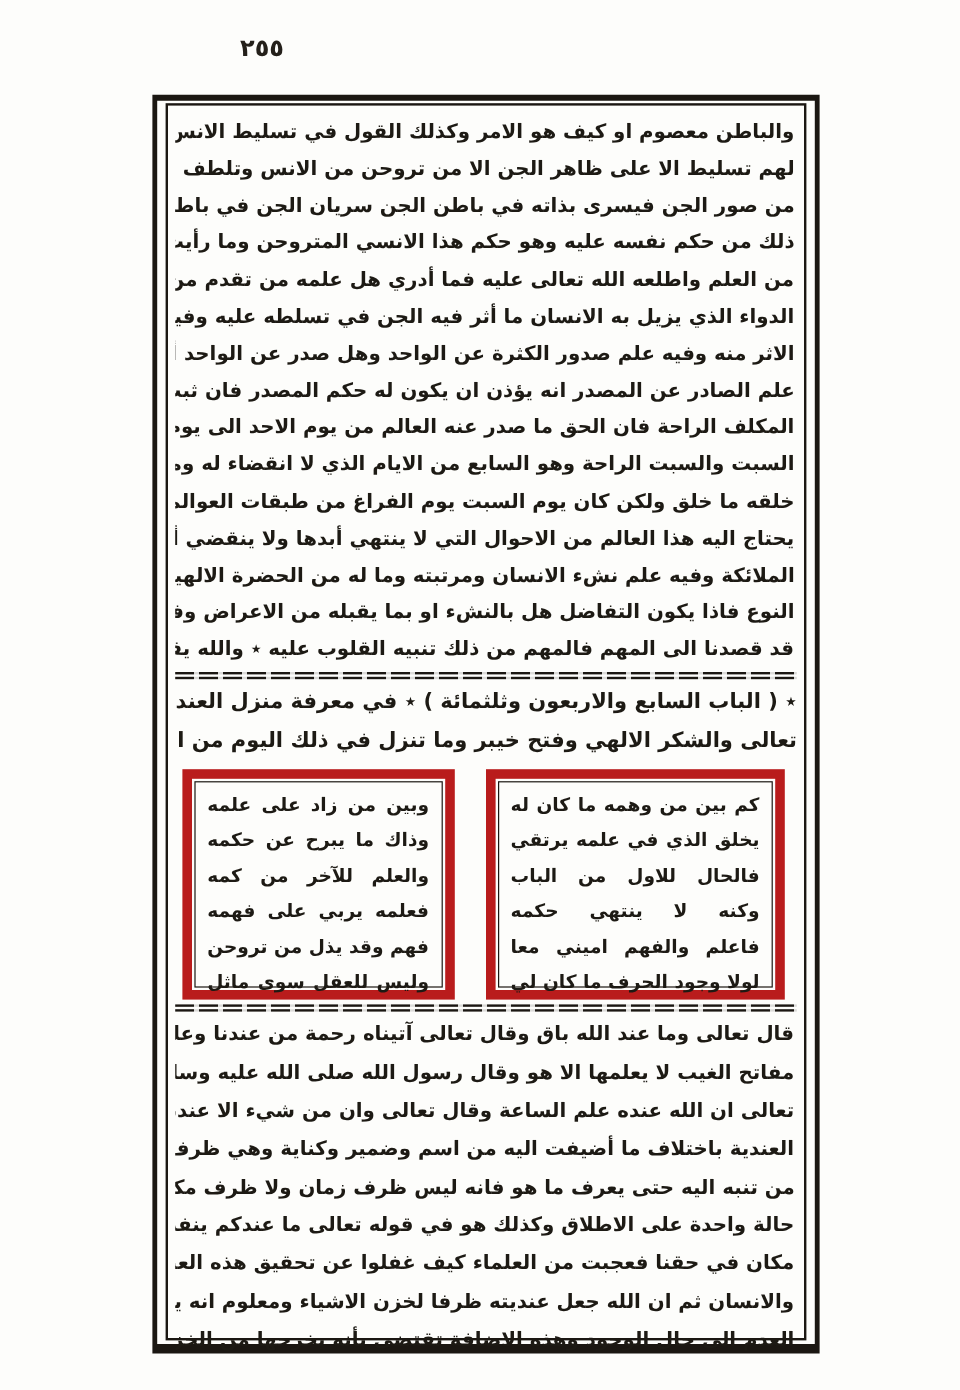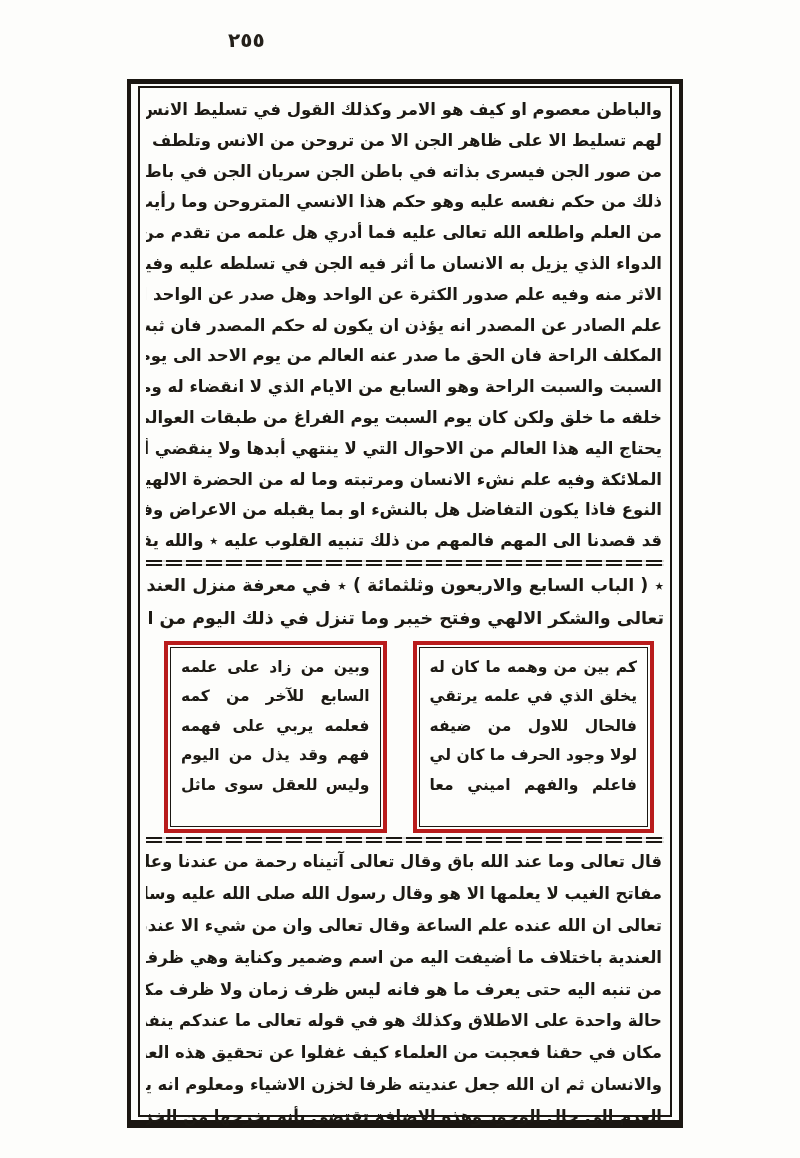--- a/index.html
+++ b/index.html
@@ -4,21 +4,21 @@
 <style>
   html,body{margin:0;padding:0;}
   body{
     width:800px;height:1158px;position:relative;
     background:#fdfdfb;
     font-family:"DejaVu Sans",sans-serif;
     color:#1d1a14;
     overflow:hidden;
   }
   .page-number{
-    position:absolute;left:228px;top:28px;
+    position:absolute;left:200px;top:28px;
     font-size:20px;font-weight:700;color:#24201a;
     direction:rtl;
   }
   .frame{
     position:absolute;left:127px;top:79px;width:556px;height:1049px;
     border:4px solid #1b1712;border-bottom-width:8px;border-top-width:5px;
     background:#fdfdfb;box-sizing:border-box;
   }
   .frame-inner{
     position:absolute;top:2px;bottom:3px;left:7px;right:7px;
@@ -41,21 +41,21 @@
   }
   .heading .hline{
     font-size:17.5px;font-weight:700;line-height:33px;
     text-align:justify;text-align-last:justify;
     white-space:nowrap;overflow:hidden;
   }
   .poem{
     display:flex;gap:26px;margin:6px 10px 4px 18px;height:192px;
   }
   .pbox{
-    flex:1;border:4px solid #b91c1c;padding:2px;box-sizing:border-box;
+    flex:1;border:8px solid #b91c1c;padding:2px;box-sizing:border-box;
   }
   .pbox-in{
     border:1.5px solid #1b1712;height:100%;box-sizing:border-box;
     padding:5px 10px 0 10px;
   }
   .verse{
     font-size:15.5px;font-weight:700;line-height:29.5px;
     text-align:justify;text-align-last:justify;
     white-space:nowrap;overflow:hidden;
   }
@@ -94,31 +94,33 @@
     <section class="heading">
       <div class="hline">٭ ( الباب السابع والاربعون وثلثمائة ) ٭ في معرفة منزل العندية الالهية والضيف الاول عند الله</div>
       <div class="hline">تعالى والشكر الالهي وفتح خيبر وما تنزل في ذلك اليوم من الامور وهو من الحضرة المحمدية</div>
     </section>
 
     <section class="poem">
       <div class="pbox">
         <div class="pbox-in">
           <div class="verse">كم بين من وهمه ما كان له</div>
           <div class="verse">يخلق الذي في علمه يرتقي</div>
-          <div class="verse">فالحال للاول من ضيفه</div>
+          <div class="verse">فالحال للاول من الباب</div>
+          <div class="verse">وكنه لا ينتهي حكمه</div>
+          <div class="verse">فاعلم والفهم اميني معا</div>
           <div class="verse">لولا وجود الحرف ما كان لي</div>
-          <div class="verse">فاعلم والفهم اميني معا</div>
         </div>
       </div>
       <div class="pbox">
         <div class="pbox-in">
           <div class="verse">وبين من زاد على علمه</div>
-          <div class="verse">السابع للآخر من كمه</div>
+          <div class="verse">وذاك ما يبرح عن حكمه</div>
+          <div class="verse">والعلم للآخر من كمه</div>
           <div class="verse">فعلمه يربي على فهمه</div>
-          <div class="verse">فهم وقد يذل من اليوم</div>
+          <div class="verse">فهم وقد يذل من تروحن</div>
           <div class="verse">وليس للعقل سوى ماثل</div>
         </div>
       </div>
     </section>
 
     <div class="hrule">
         <i></i>
         <i></i>
       </div>
 

